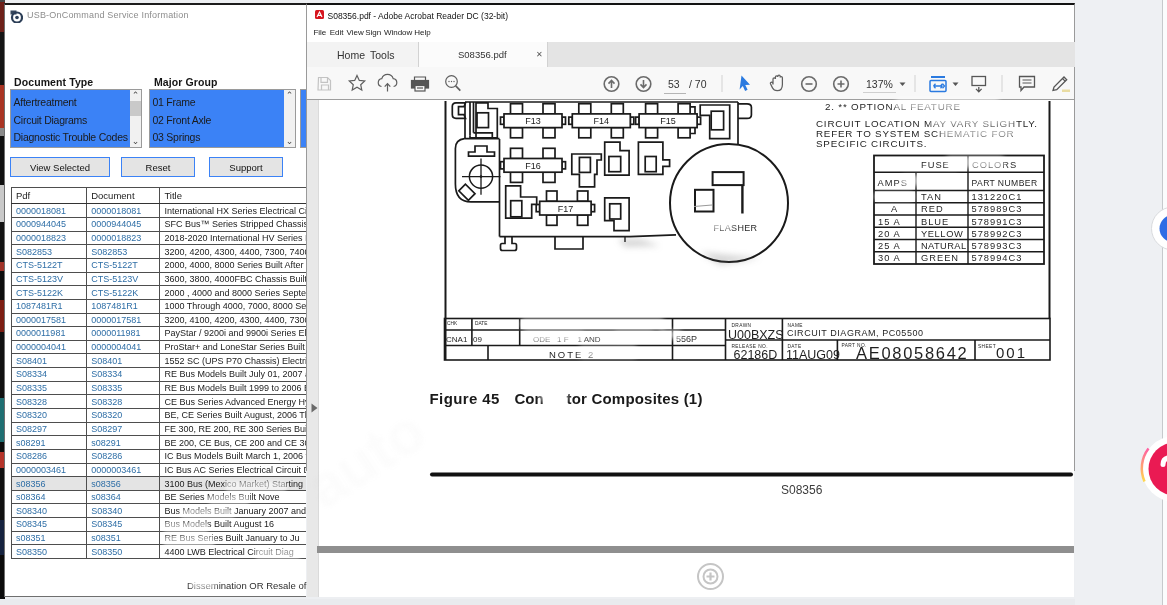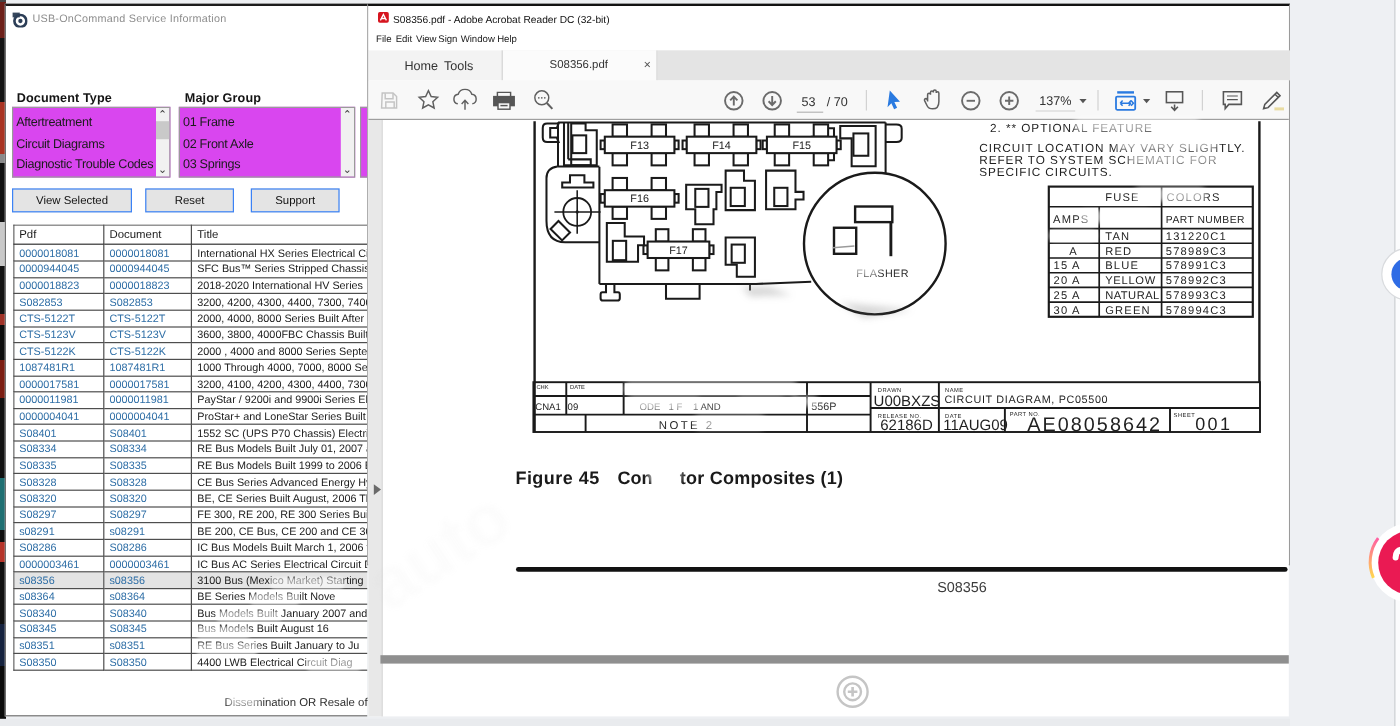--- a/index.html
+++ b/index.html
@@ -27,21 +27,21 @@
       #b5342a 452px,#b5342a 468px,
       #101010 468px,#101010 520px,
       #16233f 520px,#16233f 555px,
       #0b0b0b 555px,#0b0b0b 605px);}
   
   #lwin{left:4px;top:3px;width:302px;height:594px;background:#fff;
         border-top:2px solid #1c1c1c;border-left:1px solid #6f6f6f;
         border-bottom:1px solid #6f6f6f;box-sizing:border-box;}
   #lwin .title{position:absolute;left:22px;top:5px;font-size:9px;color:#8d8d8d;letter-spacing:0.2px;}
   .lbl{position:absolute;font-size:10.5px;font-weight:bold;color:#141414;letter-spacing:0.1px;}
-  .lbox{position:absolute;background:#d946ef;border:1px solid #9a9a9a;box-sizing:border-box;}
+  .lbox{position:absolute;background:#3b82f6;border:1px solid #9a9a9a;box-sizing:border-box;}
   .lbox .it{position:absolute;left:2.5px;font-size:10.5px;color:#1b1b1b;white-space:nowrap;letter-spacing:-0.25px;}
   .sb{position:absolute;top:0;right:0;width:11px;height:100%;background:#f1f1f1;}
   .sb .ar{position:absolute;left:0;width:11px;height:11px;font-size:9px;color:#444;
           text-align:center;line-height:11px;}
   .sb .th{position:absolute;left:0;width:11px;background:#c9c9c9;}
   .btn{position:absolute;background:#e4e4e4;border:1px solid #3b82f6;box-sizing:border-box;
        font-size:9.5px;color:#111;text-align:center;}
   
   #tbl{position:absolute;left:6px;top:182px;width:295px;height:389px;overflow:hidden;}
   #tbl table{border-collapse:collapse;table-layout:fixed;width:340px;}

